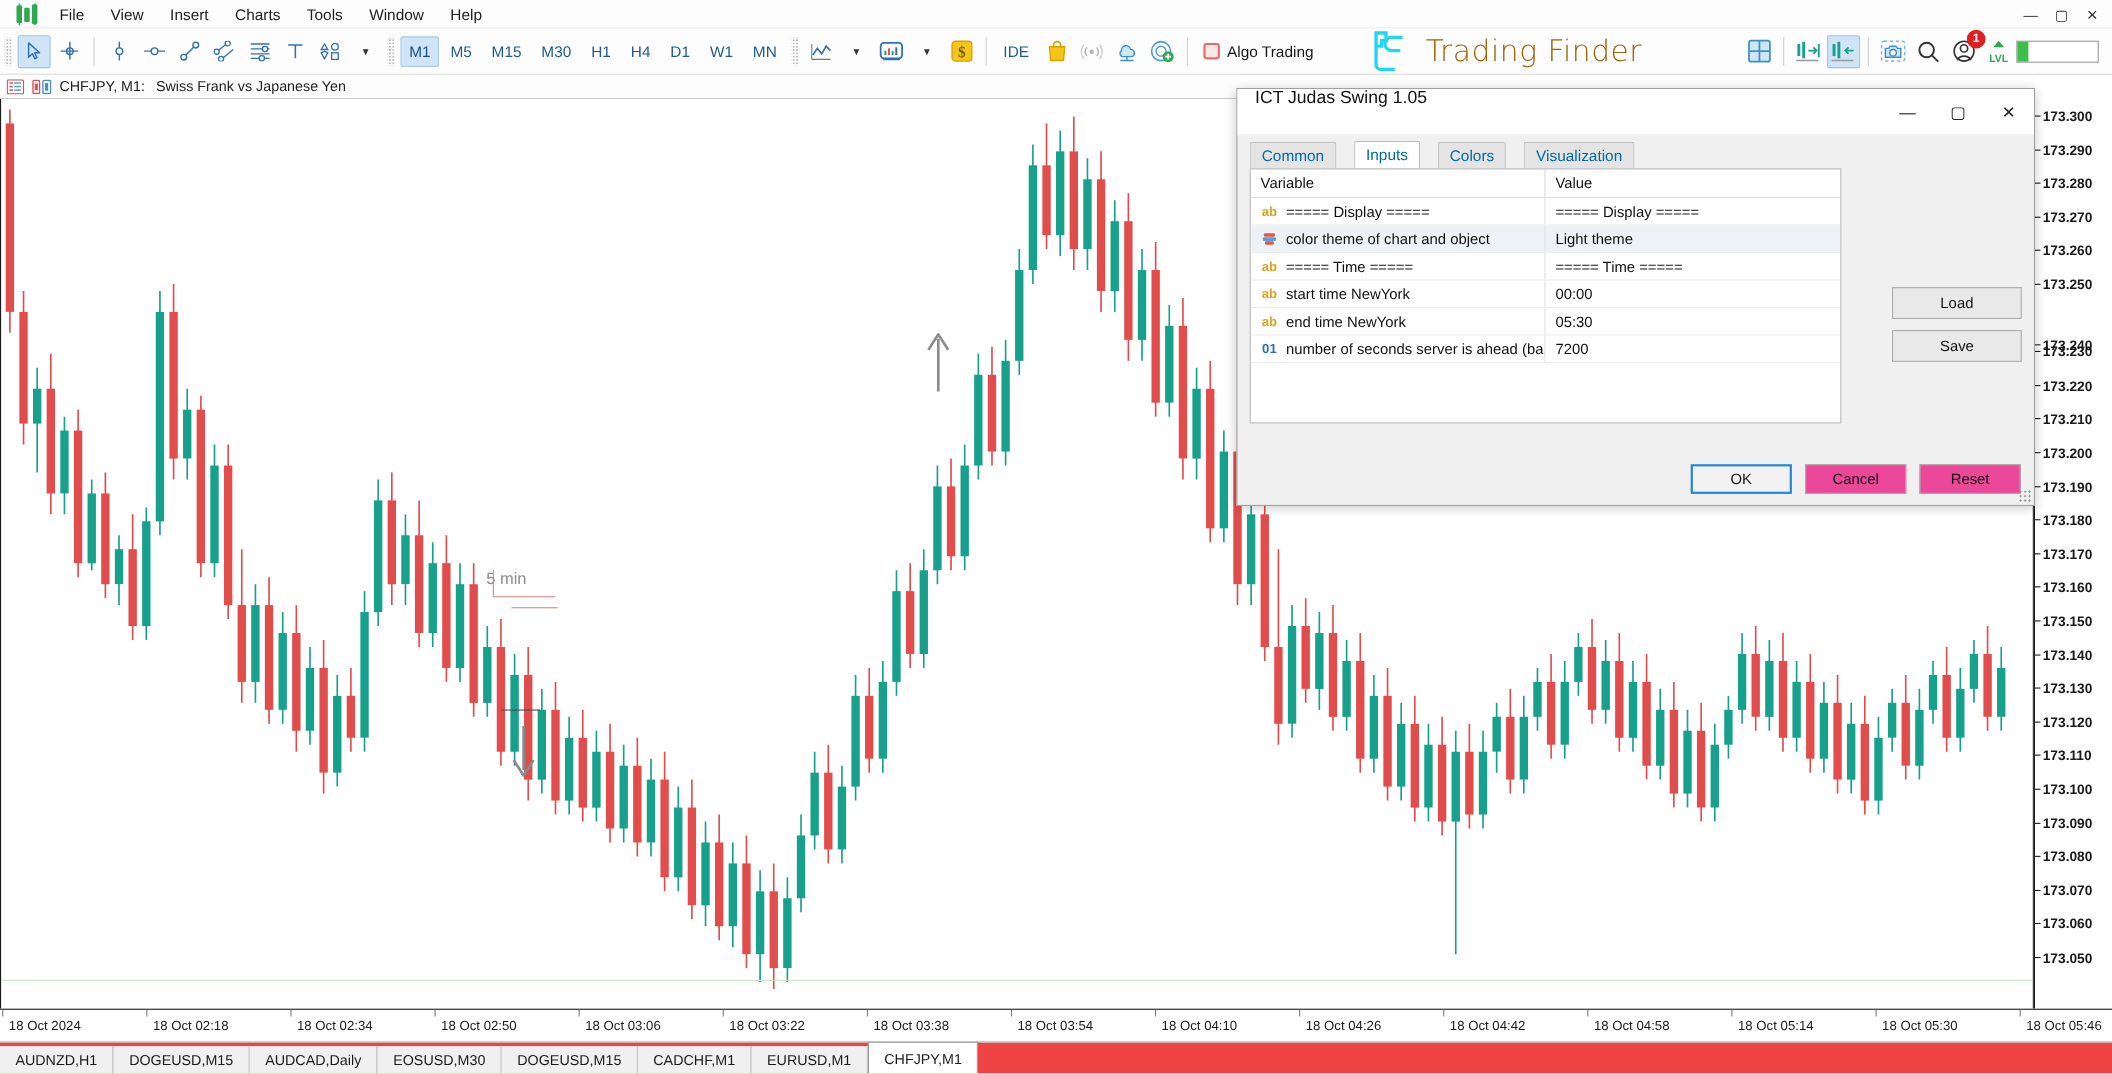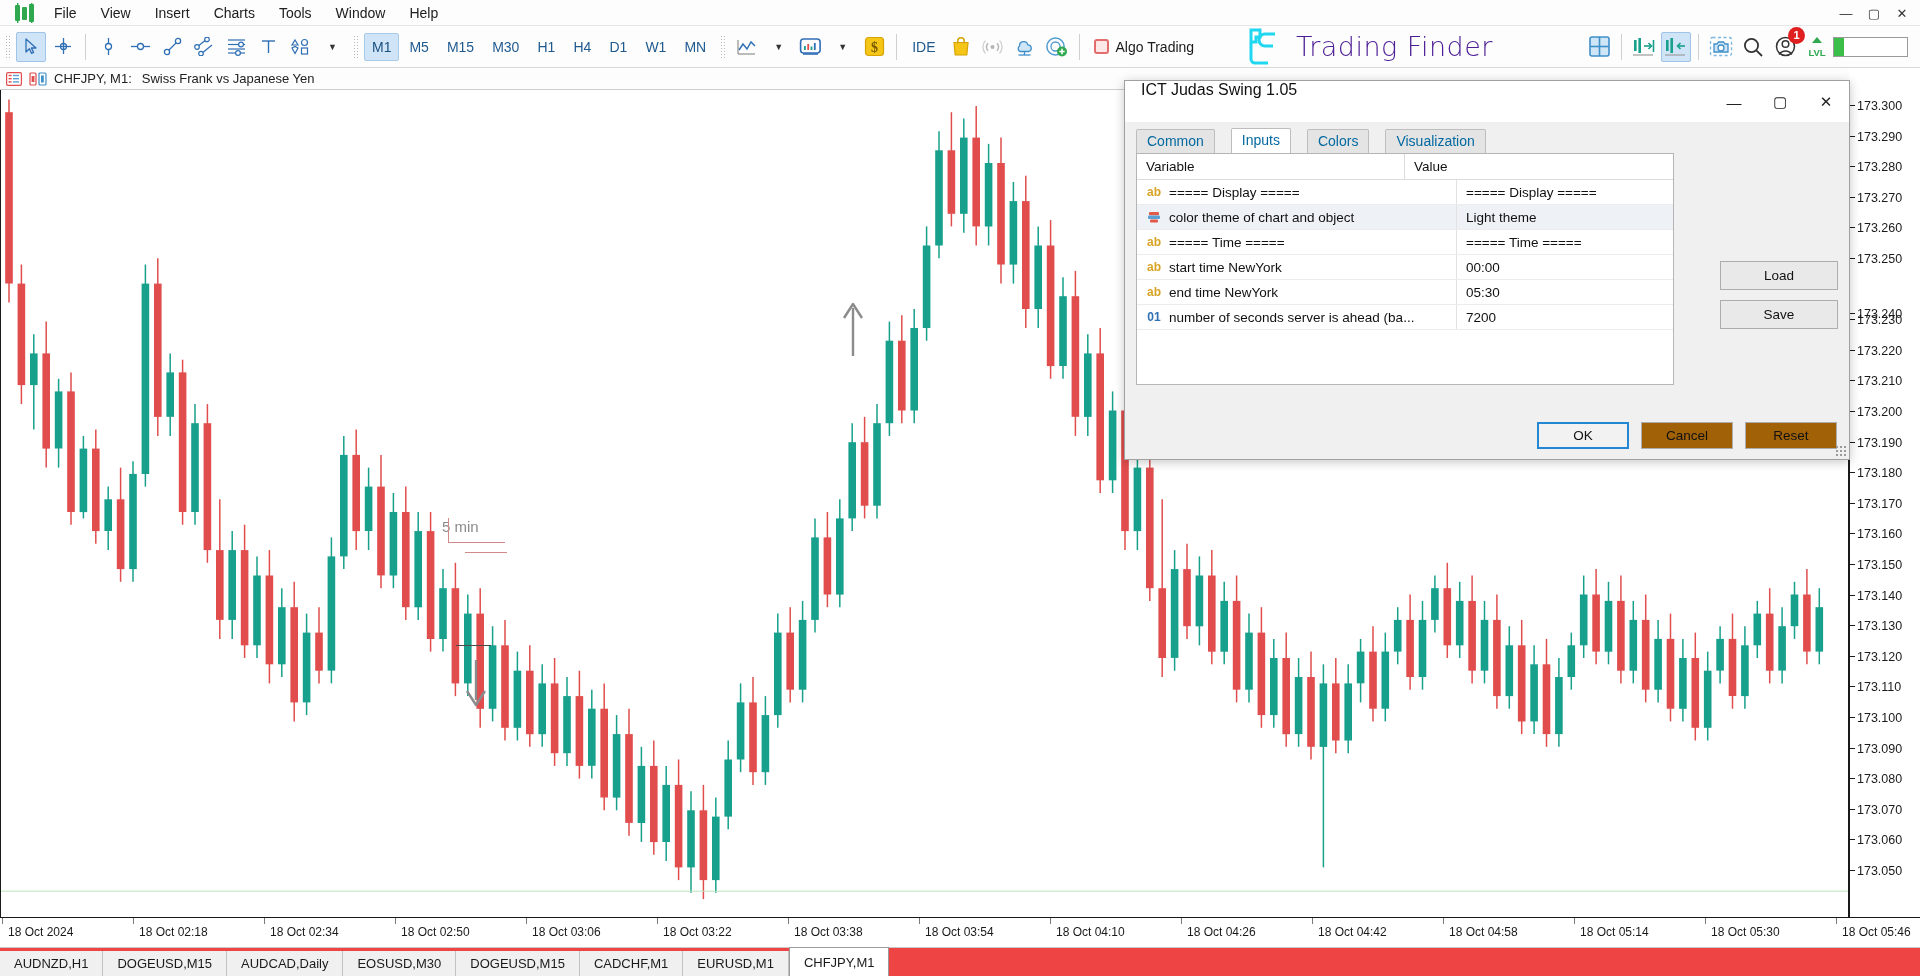--- a/index.html
+++ b/index.html
@@ -54,21 +54,21 @@
     border: 1px solid transparent; cursor: default; flex: 0 0 auto;
   }
   .tf.active { background: #cfe4f7; border-color: #a8cbe9; color:#17507f; }
   .sep { width: 1px; height: 26px; background: #d0d0d0; margin: 0 6px; flex: 0 0 auto; }
   .caret { font-size: 9px; color: #333; margin-left: 1px; }
   .algo-wrap { display:flex; align-items:center; gap:7px; padding: 0 8px; height:30px; cursor:default; }
   .algo-sq { width: 15px; height: 15px; border: 2px solid #e36d6d; border-radius: 3px; background:#fde8e8; }
   .algo-label { font-size: 14px; color: #1a1a1a; }
 
   .brand { display: flex; align-items: center; gap: 10px; margin-left: 40px; flex: 0 0 auto; }
-  .brand-text { font-size: 27px; color: #4c1d95; letter-spacing: 0.5px; font-family: "DejaVu Sans", sans-serif; font-weight: 300; }
+  .brand-text { font-size: 27px; color: #a16207; letter-spacing: 0.5px; font-family: "DejaVu Sans", sans-serif; font-weight: 300; }
 
   .badge {
     position: absolute; top: -6px; right: -6px;
     background: #e02020; color:#fff; border-radius: 50%;
     width: 17px; height: 17px; font-size: 11px;
     display:flex; align-items:center; justify-content:center; font-weight:bold;
   }
   .progbar { width: 75px; height: 20px; border: 1px solid #9a9a9a; background: #fff; display:flex; }
   .progbar-fill { width: 10px; background: #3bbf4a; }
 
@@ -79,21 +79,21 @@
     display: flex; align-items: center; gap: 7px; padding-left: 6px;
     font-size: 13px; color: #222;
   }
   .chart-area {
     position: absolute; top: 90px; left: 0; width: 1849px; height: 827px;
     background: #ffffff; border: 1px solid #1a1a1a; border-top: none; border-bottom:none;
     overflow: hidden;
   }
   .price-axis {
     position: absolute; top: 90px; left: 1849px; width: 72px; height: 827px;
-    background: #ffffff; border-left: 1px solid #1a1a1a;
+    background: #ffffff; border-left: 1px solid #1a1a1a; font-weight: bold;
   }
   .p-tick {
     position: absolute; left: 0; font-size: 12.5px; color: #1a1a1a;
     padding-left: 7px; white-space: nowrap; line-height: 1;
   }
   .p-tick::before {
     content:''; position:absolute; left:0; top:5px; width:5px; height:1px; background:#1a1a1a;
   }
   .time-axis {
     position: absolute; top: 917px; left: 0; width: 1920px; height: 30px;
@@ -167,41 +167,41 @@
     font-size: 13.5px; color:#111; align-items:center;
   }
   .gh-var { width: 268px; padding-left: 9px; border-right: 1px solid #dcdcdc; height:100%; display:flex; align-items:center;}
   .gh-val { flex: 1; padding-left: 9px; }
   .grow {
     display: flex; height: 25px; align-items: center;
     font-size: 13.5px; color: #111; border-bottom: 1px solid #ececec;
   }
   .grow.alt { background: #eef1f6; }
   .gc-var {
-    width: 320px; display:flex; align-items:center; gap: 7px;
+    width: 268px; display:flex; align-items:center; gap: 7px;
     padding-left: 9px; height: 100%; border-right: 1px solid #e2e2e2;
     overflow:hidden; white-space:nowrap;
   }
   .gc-val { flex:1; padding-left: 9px; white-space:nowrap; overflow:hidden; }
   .vicon { width: 16px; flex:0 0 16px; display:flex; align-items:center; justify-content:center; font-size: 12px; }
   .vicon.ab { color: #d9a326; font-weight: bold; font-size: 12px; }
   .vicon.o1 { color: #2f6fb5; font-weight: bold; font-size: 12px; }
 
   .side-btns { position: absolute; right: 11px; top: 0; width: 118px; }
   .sbtn {
     width: 118px; height: 29px; background: #e9e9e9; border: 1px solid #adadad;
     display:flex; align-items:center; justify-content:center;
     font-size: 13.5px; color: #111; margin-bottom: 10px; cursor: default;
   }
 
   .dlg-foot {
     position: absolute; bottom: 10px; right: 12px; display: flex; gap: 12px;
   }
   .fbtn {
-    width: 92px; height: 27px; background: #a16207; border: 1px solid #adadad;
+    width: 92px; height: 27px; background: #ec4899; border: 1px solid #adadad;
     display:flex; align-items:center; justify-content:center;
     font-size: 13.5px; color: #111; cursor: default;
   }
   .fbtn.primary { border: 2px solid #2387d4; background:#f2f2f2; }
   .resize-grip {
     position:absolute; right:2px; bottom:2px; width:12px; height:12px;
     background-image: radial-gradient(circle, #9a9a9a 1px, transparent 1px);
     background-size: 4px 4px;
   }
   .hidden-spacer { height: 6px; }

